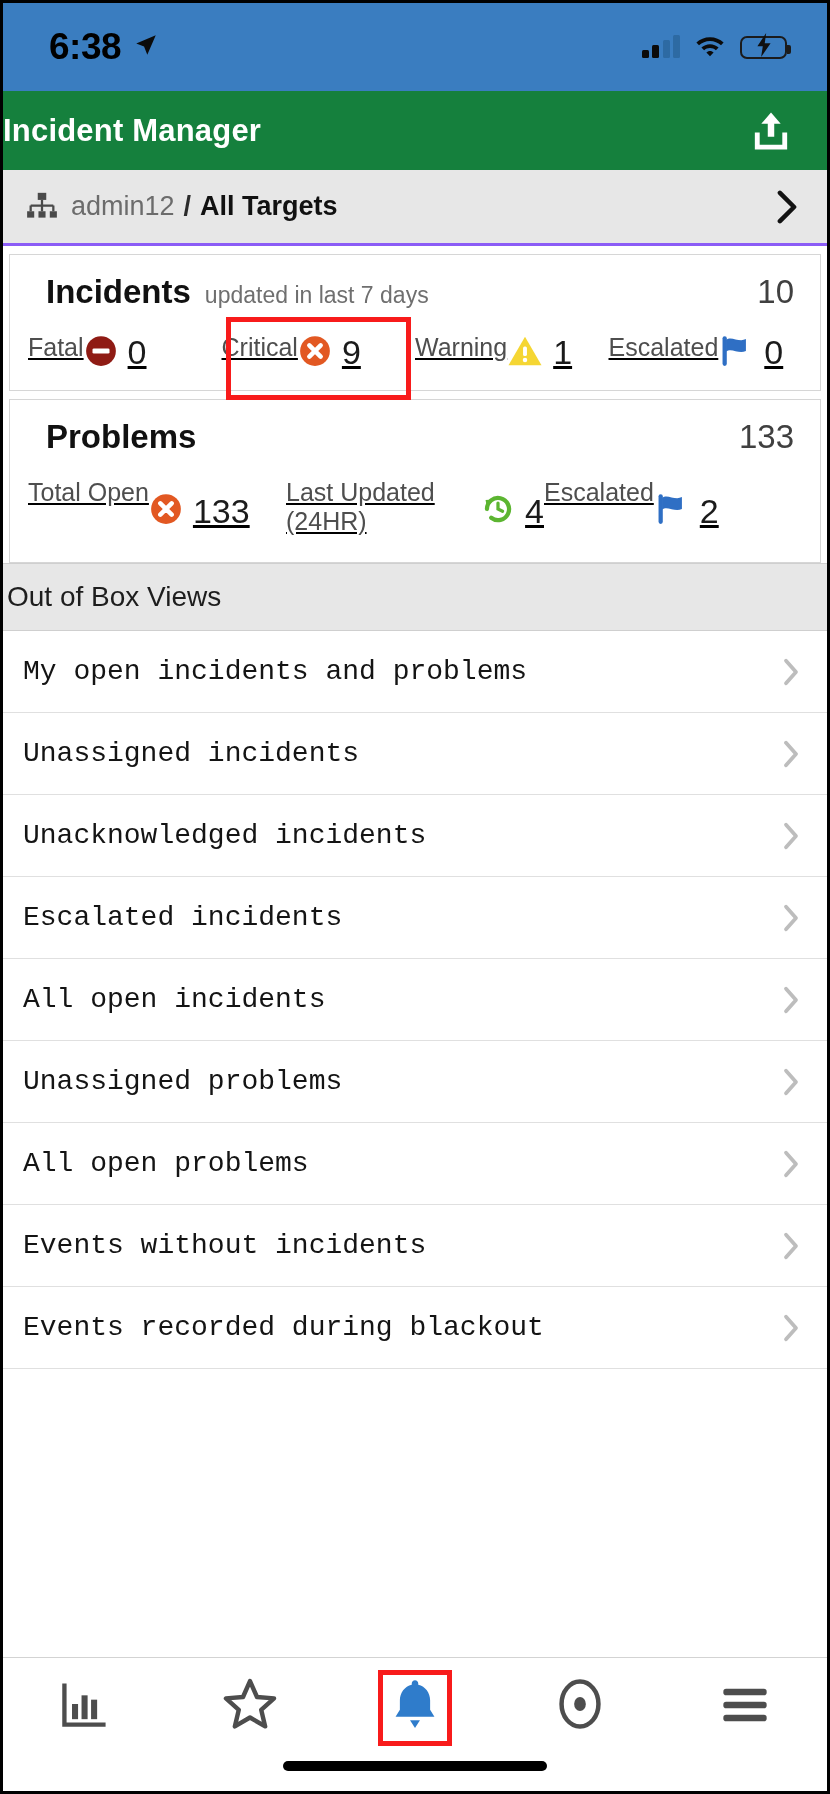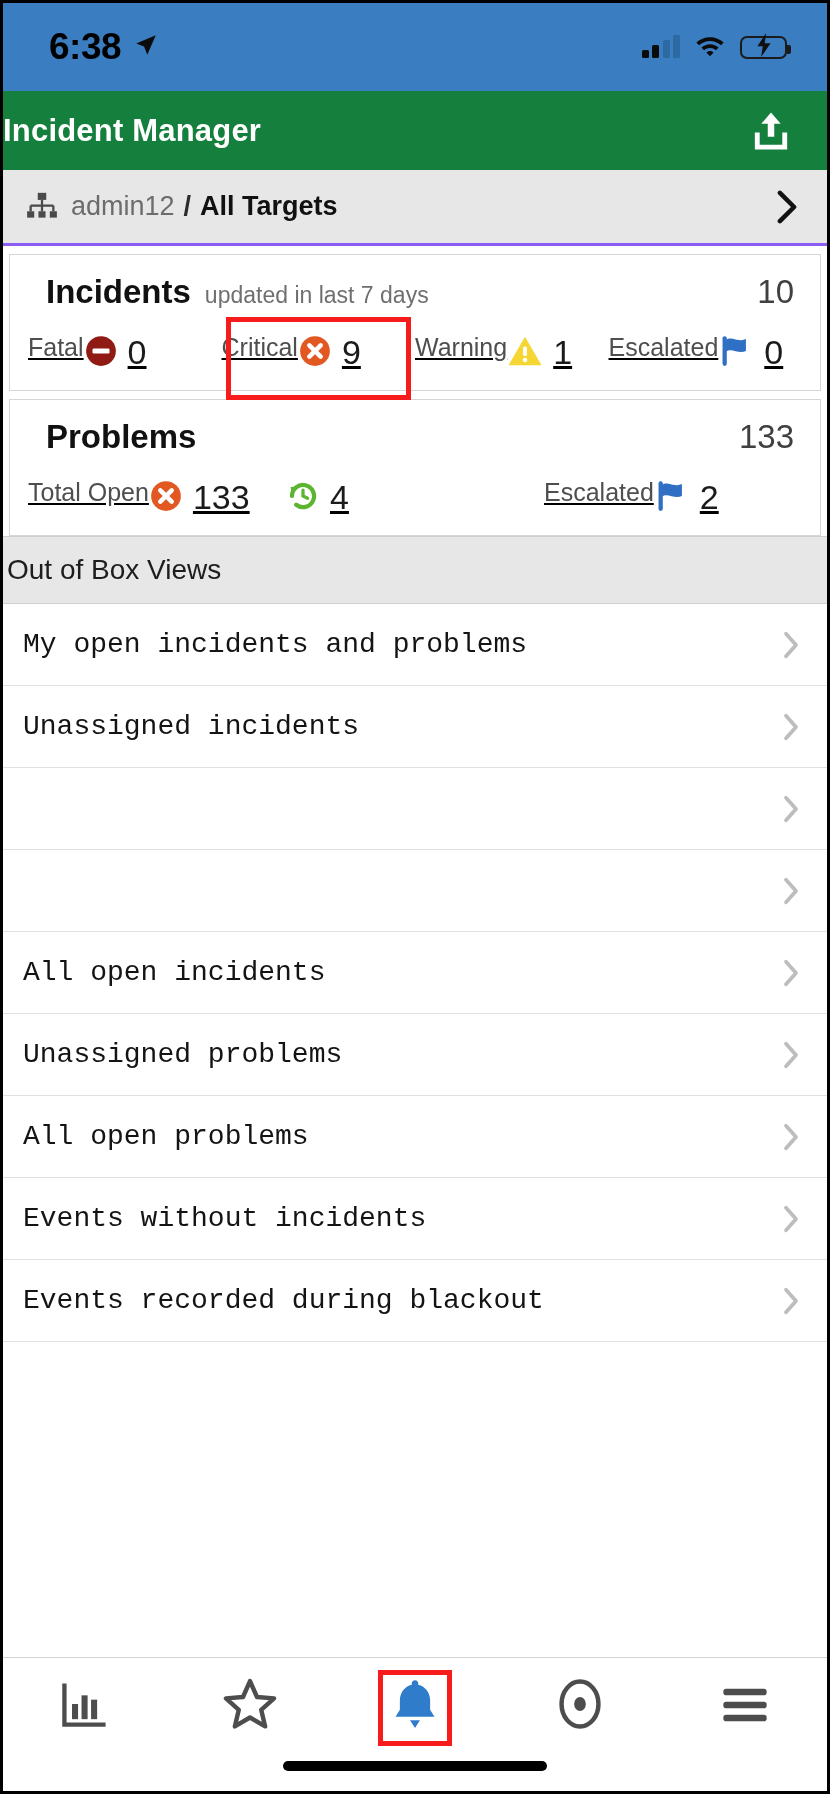--- a/index.html
+++ b/index.html
@@ -297,20 +297,21 @@
             <svg width="34" height="34" viewBox="0 0 24 24">
               <circle cx="12" cy="12" r="10.5" fill="#e25822"></circle>
               <path d="M8 8 L16 16 M16 8 L8 16" stroke="#ffffff" stroke-width="3.2" stroke-linecap="round"></path>
             </svg>
           </span>
           <span class="metric-value">133</span>
         </span>
       </div>
 
       <div class="metric">
+        <span class="metric-label">Last Updated (24HR)</span>
         <span class="metric-row">
           <span>
             <svg width="34" height="34" viewBox="0 0 24 24">
               <path d="M4.2 12 A7.8 7.8 0 1 1 7.2 18.2" fill="none" stroke="#5cb531" stroke-width="3" stroke-linecap="round"></path>
               <path d="M8.8 5.3 L3.2 5.6 L4.3 11.2 Z" fill="#5cb531"></path>
               <path d="M12 7.8 L12 12 L15.2 13.6" fill="none" stroke="#5cb531" stroke-width="2.3" stroke-linecap="round"></path>
             </svg>
           </span>
           <span class="metric-value">4</span>
         </span>
@@ -347,27 +348,29 @@
     </div>
     <div class="list-item">
       <span class="list-label">Unassigned incidents</span>
       <span class="list-chevron">
         <svg width="24" height="30" viewBox="0 0 16 24">
             <path d="M4 3 L12 12 L4 21" fill="none" stroke="#bdbdbd" stroke-width="3" stroke-linecap="round" stroke-linejoin="round"></path>
           </svg>
       </span>
     </div>
     <div class="list-item">
-      <span class="list-chevron">
-        <svg width="24" height="30" viewBox="0 0 16 24">
-            <path d="M4 3 L12 12 L4 21" fill="none" stroke="#bdbdbd" stroke-width="3" stroke-linecap="round" stroke-linejoin="round"></path>
-          </svg>
-      </span>
-    </div>
-    <div class="list-item">
+      <span class="list-label">Unacknowledged incidents</span>
+      <span class="list-chevron">
+        <svg width="24" height="30" viewBox="0 0 16 24">
+            <path d="M4 3 L12 12 L4 21" fill="none" stroke="#bdbdbd" stroke-width="3" stroke-linecap="round" stroke-linejoin="round"></path>
+          </svg>
+      </span>
+    </div>
+    <div class="list-item">
+      <span class="list-label">Escalated incidents</span>
       <span class="list-chevron">
         <svg width="24" height="30" viewBox="0 0 16 24">
             <path d="M4 3 L12 12 L4 21" fill="none" stroke="#bdbdbd" stroke-width="3" stroke-linecap="round" stroke-linejoin="round"></path>
           </svg>
       </span>
     </div>
     <div class="list-item">
       <span class="list-label">All open incidents</span>
       <span class="list-chevron">
         <svg width="24" height="30" viewBox="0 0 16 24">

